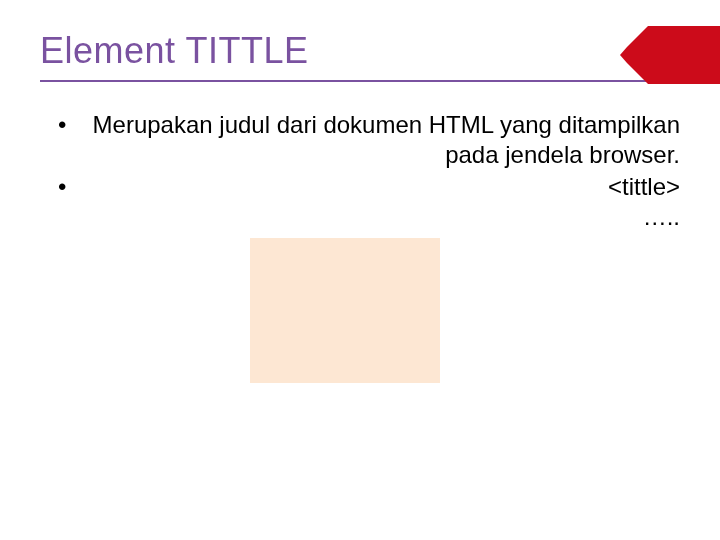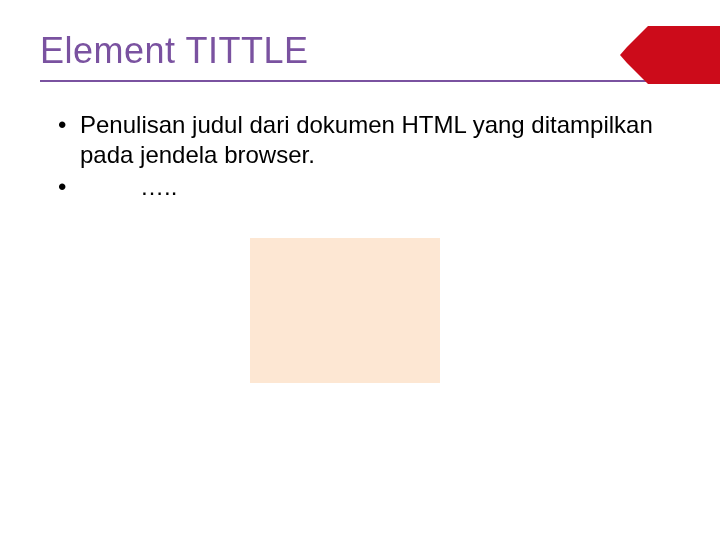--- a/index.html
+++ b/index.html
@@ -9,20 +9,21 @@
     background: #ffffff;
     font-family: Arial, Helvetica, sans-serif;
     position: relative;
     overflow: hidden;
   }
   .slide {
     width: 100%;
     height: 100%;
     padding: 30px 40px 30px 40px;
     position: relative;
+    text-align: right;
   }
   .header {
     display: flex;
     justify-content: space-between;
     align-items: flex-start;
     margin-bottom: 8px;
   }
   .title {
     font-size: 36px;
     color: #7a52a0;
@@ -105,20 +106,21 @@
 
   <div class="header">
     <h1 class="title">Element TITTLE</h1>
   </div>
   <div class="underline"></div>
 
   <div class="content">
     <div class="bg-accent"></div>
     <ul class="bullets">
       <li>
-        <span>Penulisan judul dari dokumen HTML yang ditampilkan pada jendela browser.</span>
+        <span>Merupakan judul dari dokumen HTML yang ditampilkan pada jendela browser.</span>
       </li>
       <li>
+        <div class="nested2">&lt;tittle&gt;</div>
         <div class="nested2">…..</div>
       </li>
     </ul>
   </div>
 </div>
 
 </body></html>

